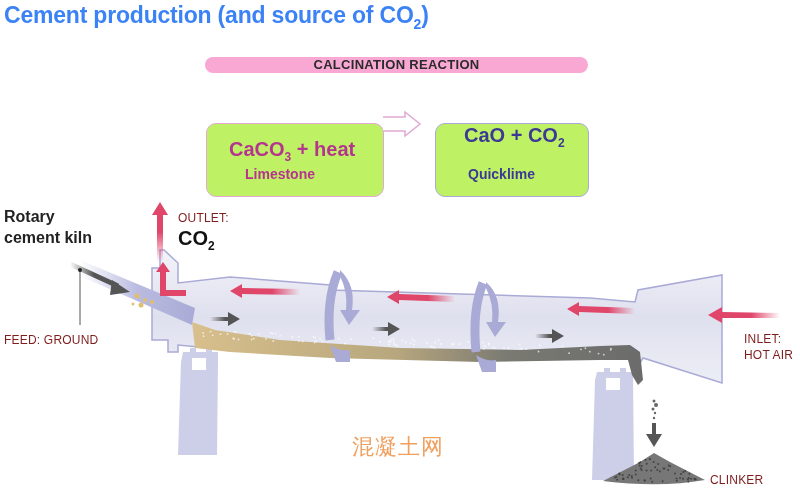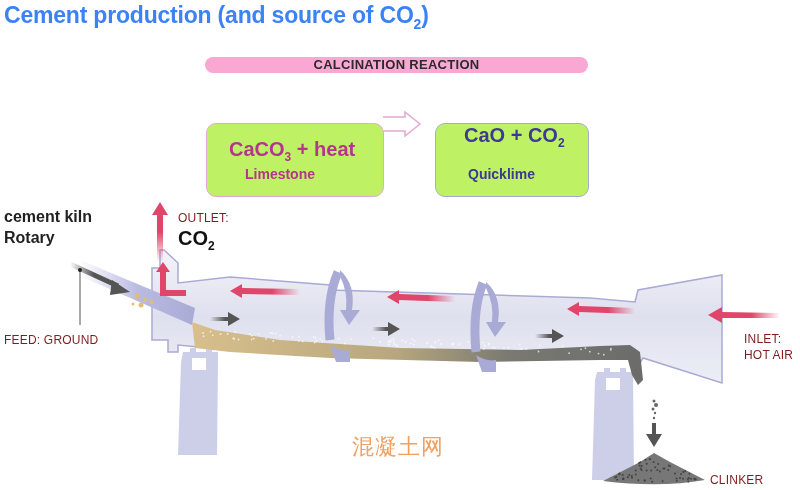--- a/index.html
+++ b/index.html
@@ -311,22 +311,22 @@
       <circle cx="664.5" cy="468.6" r="1"></circle>
       <circle cx="619.5" cy="473.6" r="1"></circle>
       <circle cx="644.5" cy="480.3" r="1"></circle>
       <circle cx="676.8" cy="480.8" r="1"></circle>
       <circle cx="650.7" cy="478.6" r="1"></circle>
       <circle cx="649.9" cy="459.2" r="1"></circle>
     </g>
 </svg>
 
 <div class="kiln-title">
+    <div>Rotary</div>
     <div>cement kiln</div>
-    <div>Rotary</div>
   </div>
 
 <div class="lbl" style="left:178px;top:210px;">OUTLET:</div>
 <div class="co2-big"><span>CO</span><sub>2</sub></div>
 
 <div class="lbl" style="left:4px;top:332px;">
     <div>FEED: GROUND</div>
   </div>
 
 <div class="lbl" style="left:744px;top:331px;">

